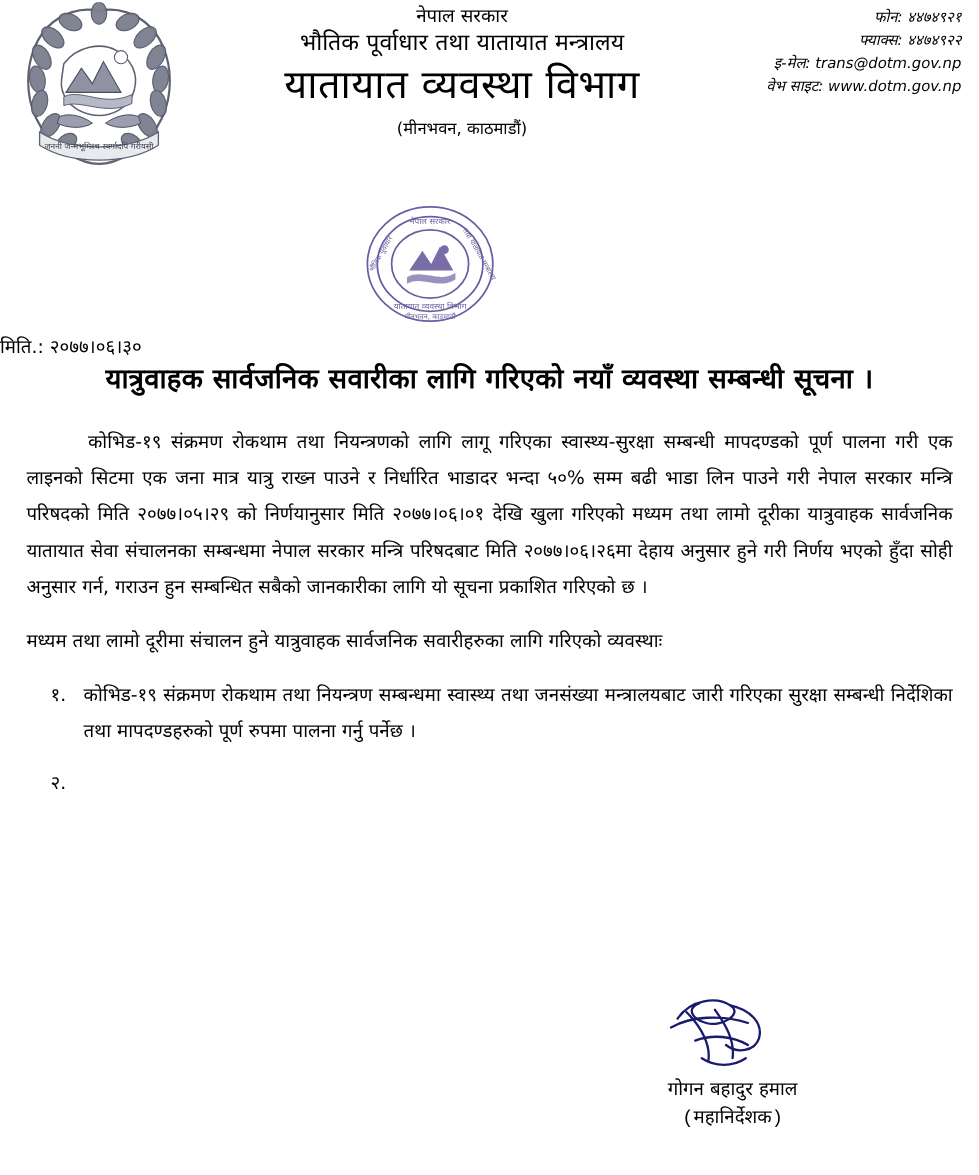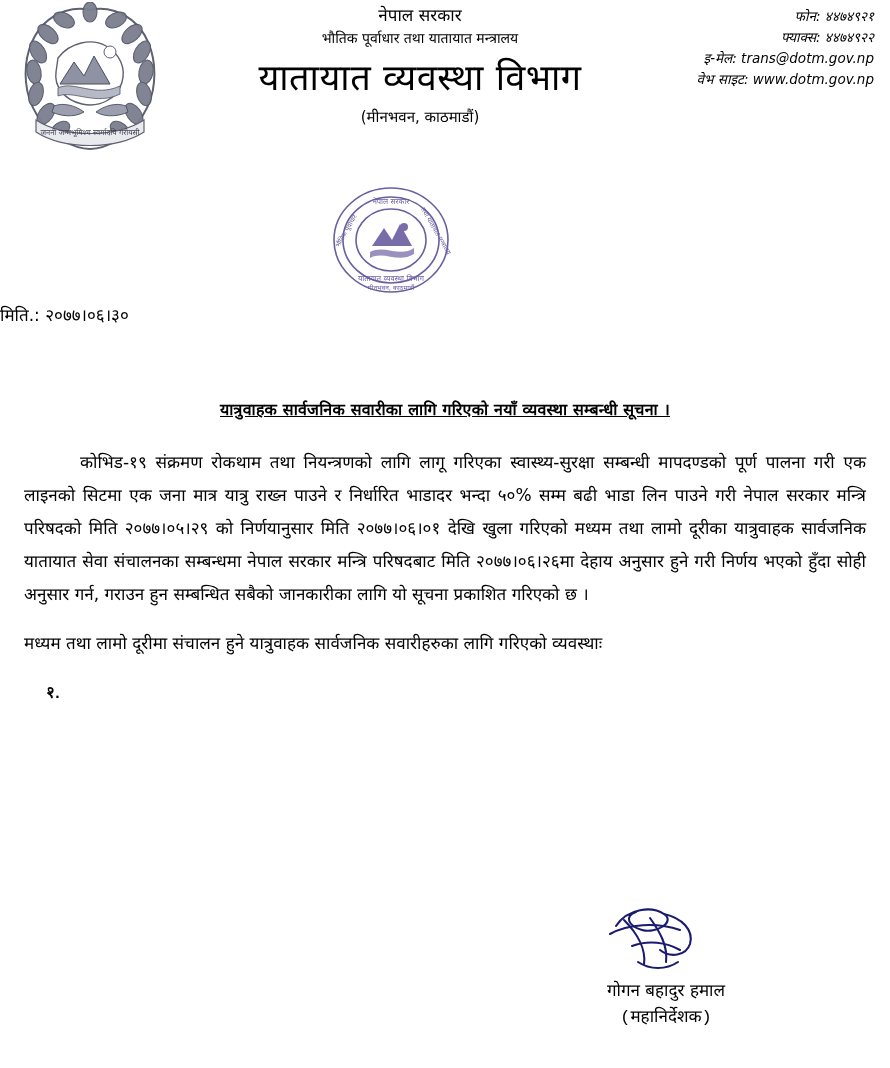--- a/index.html
+++ b/index.html
@@ -33,21 +33,21 @@
     left: 180px;
     top: 4px;
     width: 480px;
     text-align: center;
   }
   .gov-line1 {
     font-size: 17px;
     line-height: 22px;
   }
   .gov-line2 {
-    font-size: 14px;
+    font-size: 21px;
     line-height: 24px;
   }
   .dept-title {
     font-size: 36px;
     line-height: 48px;
     margin-top: 4px;
     letter-spacing: 0.5px;
   }
   .dept-sub {
     font-size: 15px;
@@ -89,24 +89,22 @@
     font-size: 17px;
     margin-top: 6px;
   }
 
   
   .content {
     padding: 0 24px;
   }
   .notice-title {
     text-align: center;
-    font-size: 16px;
+    font-size: 25px;
     font-weight: bold;
-    text-decoration: underline;
-    margin-top: 72px;
     margin-bottom: 26px;
     letter-spacing: 0.2px;
   }
   .para {
     font-size: 17px;
     line-height: 33px;
     text-align: justify;
     text-justify: inter-word;
     margin: 0 0 16px 0;
   }
@@ -265,20 +263,21 @@
 
   <div class="notice-title">यात्रुवाहक सार्वजनिक सवारीका लागि गरिएको नयाँ व्यवस्था सम्बन्धी सूचना  ।</div>
 
   <p class="para indent">कोभिड-१९ संक्रमण रोकथाम तथा नियन्त्रणको लागि लागू गरिएका स्वास्थ्य-सुरक्षा सम्बन्धी मापदण्डको पूर्ण पालना गरी  एक लाइनको सिटमा एक जना मात्र यात्रु राख्न पाउने र  निर्धारित भाडादर भन्दा ५०% सम्म बढी भाडा लिन पाउने गरी नेपाल सरकार मन्त्रि परिषदको मिति २०७७।०५।२९ को निर्णयानुसार मिति २०७७।०६।०१ देखि खुला गरिएको मध्यम तथा लामो दूरीका यात्रुवाहक सार्वजनिक यातायात सेवा संचालनका सम्बन्धमा नेपाल सरकार मन्त्रि परिषदबाट मिति २०७७।०६।२६मा देहाय अनुसार हुने गरी निर्णय भएको हुँदा सोही अनुसार गर्न, गराउन हुन सम्बन्धित सबैको जानकारीका लागि यो सूचना प्रकाशित गरिएको छ  ।</p>
 
   <p class="para">मध्यम तथा लामो दूरीमा संचालन हुने यात्रुवाहक सार्वजनिक सवारीहरुका लागि गरिएको व्यवस्थाः</p>
 
   <ul class="list">
     <li>
       <span class="num">१.</span>
+      <span>कोभिड-१९ संक्रमण रोकथाम तथा नियन्त्रण सम्बन्धमा स्वास्थ्य तथा जनसंख्या मन्त्रालयबाट जारी गरिएका सुरक्षा सम्बन्धी निर्देशिका तथा मापदण्डहरुको पूर्ण रुपमा पालना गर्नु पर्नेछ  ।</span>
     </li>
     <li>
       <span class="num">२.</span>
     </li>
   </ul>
 </div>
 
 <div class="signature-block">
   <div class="sig-mark">
     <svg width="140" height="76" viewBox="0 0 140 76">

